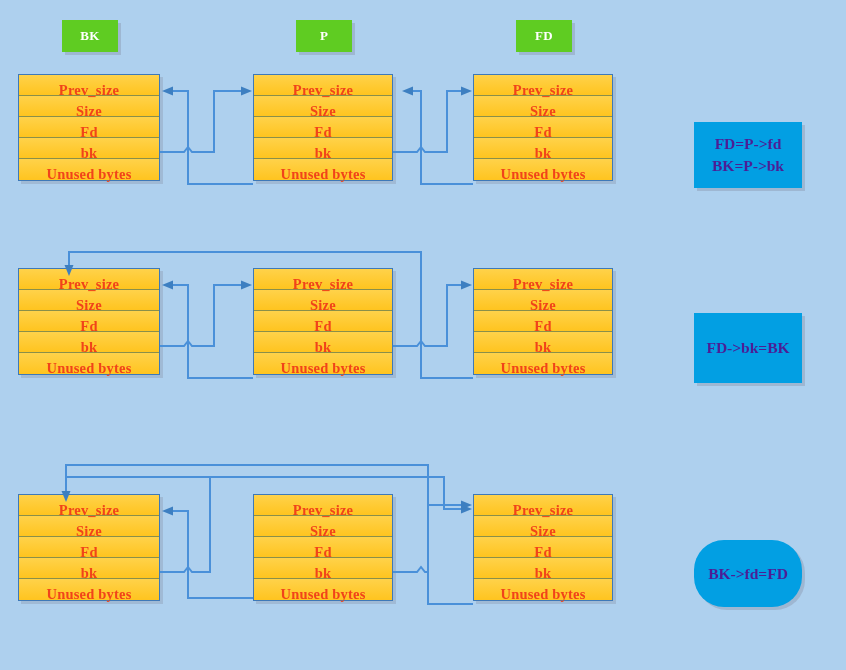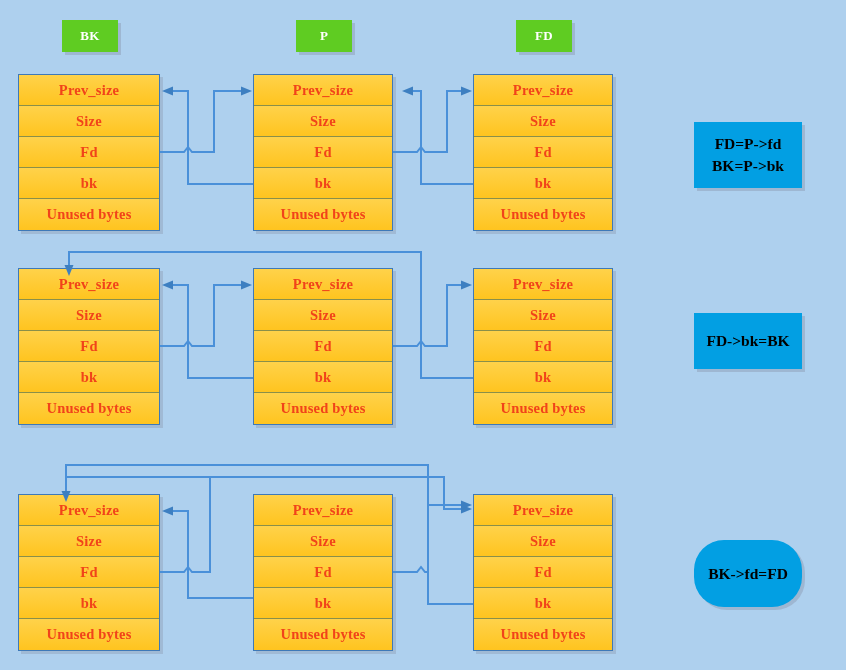--- a/index.html
+++ b/index.html
@@ -27,38 +27,38 @@
 
   
   .chunk{
     position:absolute;
     border:1px solid #3e79b8;
     box-shadow:3px 3px 0 rgba(120,120,140,.25);
     background:#ffc926;
     box-sizing:border-box;
   }
   .chunk .field{
-    height:31px;
+    height:21px;
     line-height:31px;
     text-align:center;
     color:#f1431a;
     font-weight:bold;
     font-size:14.5px;
     background:linear-gradient(#ffd24a,#ffc41f);
     border-bottom:1px solid #8a8f4a;
     box-sizing:border-box;
     letter-spacing:.2px;
   }
   .chunk .field:last-child{border-bottom:none;text-align:center;}
 
   
   .note{
     position:absolute;
     background:#029fe3;
-    color:#000000;
+    color:#4c1d95;
     font-weight:bold;
     font-size:15.5px;
     line-height:22px;
     display:flex;align-items:center;justify-content:center;
     text-align:center;
     box-shadow:3px 3px 0 rgba(120,120,140,.28);
     white-space:pre-line;
   }
 
   
@@ -113,21 +113,21 @@
     <div class="field">bk</div>
     <div class="field">Unused bytes</div>
   </div>
   <div class="chunk" style="left:473px;top:268px;width:140px;">
     <div class="field">Prev_size</div>
     <div class="field">Size</div>
     <div class="field">Fd</div>
     <div class="field">bk</div>
     <div class="field">Unused bytes</div>
   </div>
-  <div class="note" style="left:694px;top:313px;width:108px;height:56px;">FD-&gt;bk=BK</div>
+  <div class="note" style="left:694px;top:313px;width:108px;height:70px;">FD-&gt;bk=BK</div>
 
   <div class="chunk" style="left:18px;top:494px;width:142px;">
     <div class="field">Prev_size</div>
     <div class="field">Size</div>
     <div class="field">Fd</div>
     <div class="field">bk</div>
     <div class="field">Unused bytes</div>
   </div>
   <div class="chunk" style="left:253px;top:494px;width:140px;">
     <div class="field">Prev_size</div>

